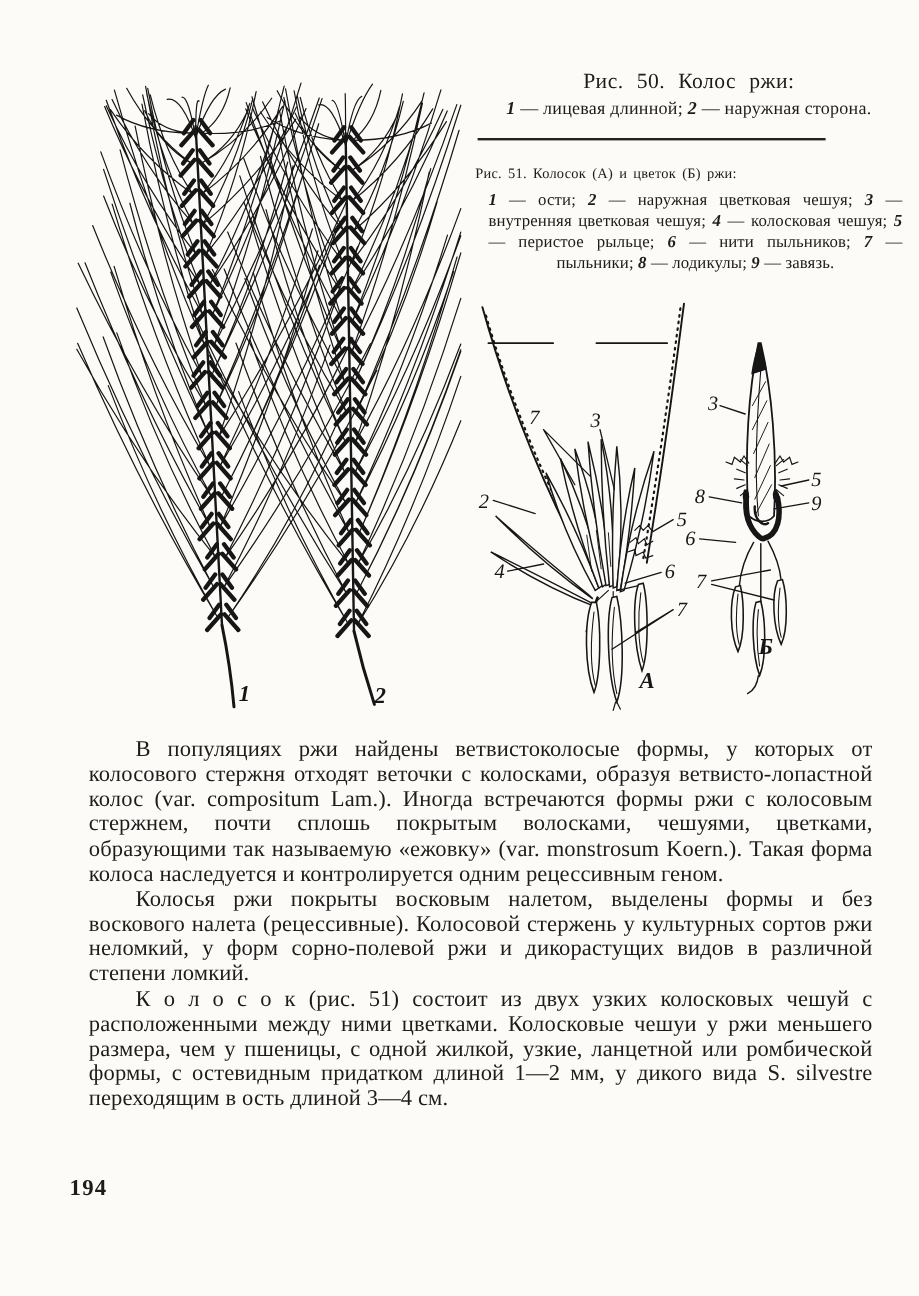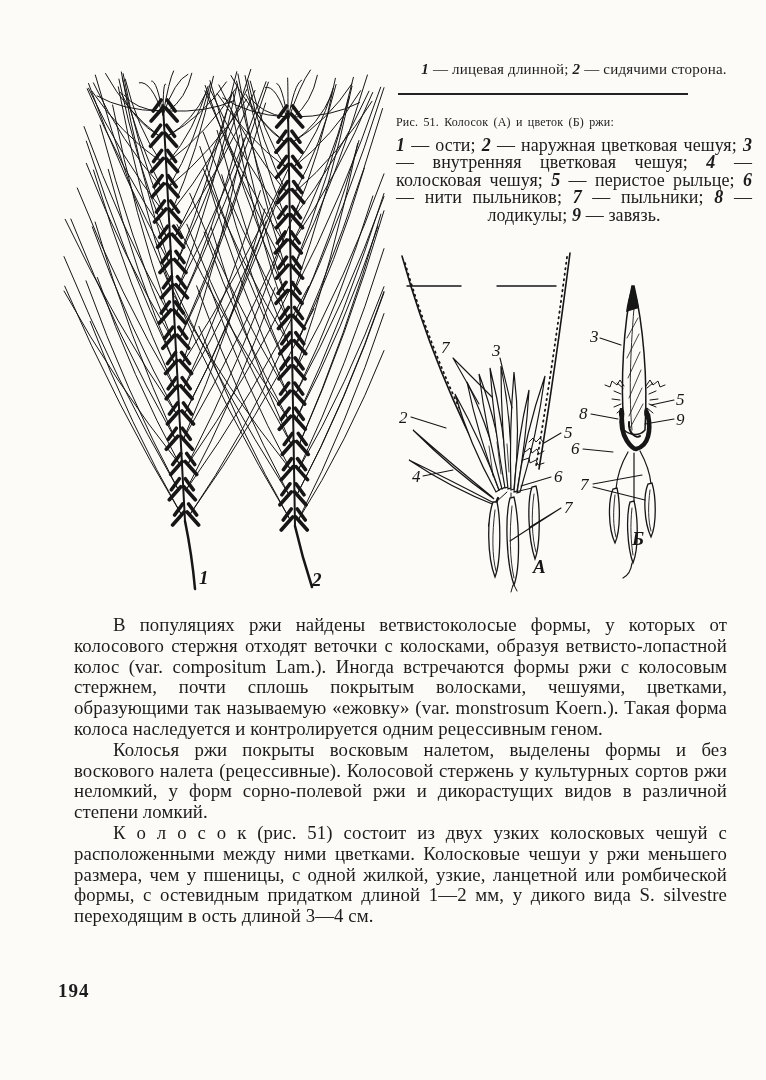--- a/index.html
+++ b/index.html
@@ -10,21 +10,21 @@
   }
   
   .fig50-art{position:absolute;left:58px;top:53px;width:332px;height:550px;}
   
   .right-col{position:absolute;left:396px;top:56px;width:356px;}
   .cap50-title{font-size:18px;line-height:22px;text-align:center;word-spacing:6px;letter-spacing:.4px;}
   .cap50-legend{font-size:15px;line-height:19px;text-align:center;margin-top:4px;letter-spacing:.2px;}
   .cap50-legend i, .cap51-legend i{font-style:italic;font-weight:700;}
   .rule{border:0;border-top:2.4px solid #222;width:290px;margin:14px 0 16px 2px;}
   .cap51-title{font-size:12px;line-height:22px;word-spacing:2px;letter-spacing:.2px;}
-  .cap51-legend{font-size:18px;line-height:17.4px;margin-top:4px;text-align:justify;text-align-last:center;letter-spacing:.1px;}
+  .cap51-legend{font-size:14px;line-height:17.4px;margin-top:4px;text-align:justify;text-align-last:center;letter-spacing:.1px;margin-left:11px;}
   
   .fig51-art{position:absolute;left:393px;top:246px;width:373px;height:358px;}
   .svgnum{font:italic 17px "Liberation Serif",serif;fill:#161616;}
   .svgletter{font:italic 700 19px "Liberation Serif",serif;fill:#161616;}
   
   .body-text{
     position:absolute;left:74px;top:615px;width:653px;
     font-size:18.8px;line-height:20.8px;text-align:justify;letter-spacing:.1px;
   }
   .body-text p{margin:0;text-indent:39px;}
@@ -47,25 +47,26 @@
         <path d="M237,473 Q244,503.5 254,534" stroke="#161616" stroke-width="2.5" fill="none" stroke-linecap="round"></path>
         <path d="M227.706476889638,64 Q203.53564041014397,60.89042201513985 191.36480393064994,43.780844030279695 M227.706476889638,64 Q190.2004317016872,61.460276819516366 164.6943865137364,44.92055363903273 M235.706476889638,64 Q253.53564041014397,50.10957798486015 259.36480393064994,22.219155969720305 M235.706476889638,64 Q274.5974427360634,63.81464193892316 301.4884085824888,49.62928387784632 M226.94939501705812,89.1875 Q201.45492342697253,72.22810170314551 187.96045183688693,41.268703406291024 M226.94939501705812,89.1875 Q193.95576497695583,62.87667106817389 172.96213493685354,22.565842136347783 M234.94939501705812,89.1875 Q260.4127432590449,72.17519201137748 273.8760915010316,41.16288402275495 M234.94939501705812,89.1875 Q270.38873208935365,67.0343730229024 293.8280691616492,30.8812460458048 M227.6011110721447,114.375 Q203.91893811237242,78.23469403161289 192.23676515260013,28.09438806322578 M227.6011110721447,114.375 Q187.32226281070325,84.34904204445047 159.0434145492618,40.32308408890094 M235.6011110721447,114.375 Q261.370062348833,81.78221717037013 275.13901362552133,35.18943434074026 M235.6011110721447,114.375 Q275.10771300979104,83.03622329399877 302.6143149474374,37.69744658799755 M228.60542815320514,139.5625 Q203.1645364967335,90.3120158160018 189.72364484026184,27.061531632003607 M228.60542815320514,139.5625 Q188.73354460526753,92.74470203149394 160.8616610573299,31.926904062987887 M236.60542815320514,139.5625 Q263.3404207615313,92.51198743415443 278.0754133698574,31.46147486830887 M236.60542815320514,139.5625 Q281.3009861739338,100.94494863523869 313.9965441946624,48.32739727047738 M227.46176575998834,164.75 Q201.2616309189616,100.69022922974546 187.06149607793486,22.63045845949091 M227.46176575998834,164.75 Q183.9772202828608,107.97372731111682 152.49267480573326,37.197454622233636 M235.46176575998834,164.75 Q262.4357731320779,102.00581253255223 277.40978050416743,25.261625065104454 M235.46176575998834,164.75 Q279.22805246034113,108.45268739059975 310.9943391606939,38.1553747811995 M226.26587836351246,189.9375 Q196.40079756541672,116.00813735676275 178.535716767321,28.07877471352549 M226.26587836351246,189.9375 Q180.54919791615976,120.85585676049959 146.83251746880705,37.77421352099918 M234.26587836351246,189.9375 Q268.8128654694592,123.96737808010948 291.35985257540597,43.99725616021897 M234.26587836351246,189.9375 Q280.4777080393833,121.69761044898041 314.6895377152541,39.457720897960826 M227.59522345131973,215.125 Q197.76241005647444,125.04078277123699 179.92959666162915,20.95656554247398 M227.59522345131973,215.125 Q181.36887574125558,130.80979110710905 147.14252803119143,32.4945822142181 M235.59522345131973,215.125 Q271.49864620019343,126.73859886562241 295.40206894906714,24.352197731244814 M235.59522345131973,215.125 Q278.51826586000516,125.53977698196377 309.4413082686906,21.954553963927538 M227.06430048219045,240.3125 Q194.99281087460986,146.84914694615873 174.92132126702927,39.38579389231745 M227.06430048219045,240.3125 Q183.51380126701952,140.98328130638765 151.9633020518486,27.654062612775306 M235.06430048219045,240.3125 Q270.5393593849949,143.72010013476756 294.01441828779934,33.127700269535126 M235.06430048219045,240.3125 Q284.8714047572139,144.2656369944807 322.67850903223734,34.2187739889614 M229.46941083765705,265.5 Q195.59033003715012,168.49288943967258 173.7112492366432,57.48577887934516 M229.46941083765705,265.5 Q181.30424282832246,179.2803631617935 145.13907481898787,79.060726323587 M237.46941083765705,265.5 Q275.2037911119487,183.50612228458522 300.93817138624036,87.51224456917043 M237.46941083765705,265.5 Q287.7347054188285,157.09741318909073 326,34.69482637818146 M230.7759853743337,290.6875 Q188.91558698794688,191.0419006632892 159.05518860156008,77.3963013265784 M230.7759853743337,290.6875 Q182.0433517962083,210.24273546351105 145.3107182180829,115.7979709270221 M238.7759853743337,290.6875 Q278.55625575884915,209.88765436901667 306.3365261433646,115.08780873803335 M238.7759853743337,290.6875 Q287.6765066239277,180.11492179124525 324.57702787352173,55.5423435824905 M230.0215752320073,315.875 Q190.86309827999503,225.8025114076754 163.70462132798275,121.73002281535082 M230.0215752320073,315.875 Q179.91068939365505,211.6913648143709 141.7998035553028,93.5077296287418 M238.0215752320073,315.875 Q274.8455262065254,210.19238360571035 299.6694771810435,90.5097672114207 M238.0215752320073,315.875 Q288.01078761600365,225.35350766360534 326,120.83201532721068 M229.67038993662572,341.0625 Q182.8071271529043,238.71784348624715 147.94386436918285,122.3731869724943 M229.67038993662572,341.0625 Q174.69430276216008,247.67339198621812 131.71821558769443,140.28428397243624 M237.67038993662572,341.0625 Q282.2812864569278,249.00963752276766 314.8921829772298,142.95677504553532 M237.67038993662572,341.0625 Q287.83519496831286,249.24114993987587 326,143.41979987975174 M230.28088976581057,366.25 Q182.17859289485204,279.653067741272 146.07629602389352,179.05613548254405 M230.28088976581057,366.25 Q168.62555991388217,275.9069401472316 118.97023006195377,171.56388029446316 M238.28088976581057,366.25 Q285.1420670713851,276.7504054251349 320.00324437695963,173.25081085026977 M238.28088976581057,366.25 Q288.1404448829053,260.35725279648705 326,140.4645055929741 M233.2538176298258,391.4375 Q187.1502794257467,289.8287196769852 153.04674122166762,174.2199393539704 M233.2538176298258,391.4375 Q175.0256892989346,288.32369069883134 128.7975609680434,171.20988139766268 M241.2538176298258,391.4375 Q288.0795452938619,283.2833674458707 322.905272957898,161.12923489174136 M241.2538176298258,391.4375 Q289.6269088149129,281.5951378530017 326,157.75277570600338 M232.48110194251058,416.625 Q185.28380662848576,330.0928316654008 150.08651131446095,229.56066333080162 M232.48110194251058,416.625 Q168.48854461266865,336.8786656082866 116.49598728282672,243.13233121657322 M240.48110194251058,416.625 Q289.2405509712553,313.1331609095232 326,195.64132181904642 M240.48110194251058,416.625 Q289.2405509712553,332.1578232465881 326,233.69064649317625 M230.93826549116056,441.8125 Q178.77318787811964,344.32623867774237 138.60811026507872,232.83997735548473 M230.93826549116056,441.8125 Q161.30019289260235,332.24203872650105 103.66212029404414,208.6715774530021 M238.93826549116056,441.8125 Q288.4691327455803,347.7558955078821 326,239.69929101576417 M238.93826549116056,441.8125 Q288.4691327455803,347.12771992484886 326,238.44293984969772 M232.24109706052695,467 Q180.54231045043707,377.17011097979594 140.8435238403472,273.3402219595919 M232.24109706052695,467 Q167.78086962574162,359.55815058985536 115.32064219095628,238.11630117971072 M240.24109706052695,467 Q289.1205485302635,389.2935742728514 326,297.5871485457028 M240.24109706052695,467 Q289.1205485302635,370.8043754419805 326,260.60875088396097 M230,68 Q218,31 207.412953779276,34.53238444818999 M230,68 Q224,31 218.8301333593554,30.575333398388466 M230,68 Q230,31 229.63073511605035,25.076837790125865 M230,68 Q236,31 243.49862974579446,27.24657436448615 M230,68 Q242,31 252.42442099330947,17.06105248327367 " stroke="#161616" stroke-width="1" fill="none" stroke-linecap="round"></path>
         <path d="M230,58 L237,473" stroke="#161616" stroke-width="2" fill="none" stroke-linecap="round"></path>
         <path d="M230.206476889638,61 L218.706476889638,74 M228.706476889638,53 L220.706476889638,64 M233.206476889638,61 L244.706476889638,74 M234.706476889638,53 L242.706476889638,64 M229.44939501705812,86.1875 L217.94939501705812,99.1875 M227.94939501705812,78.1875 L219.94939501705812,89.1875 M232.44939501705812,86.1875 L243.94939501705812,99.1875 M233.94939501705812,78.1875 L241.94939501705812,89.1875 M230.1011110721447,111.375 L218.6011110721447,124.375 M228.6011110721447,103.375 L220.6011110721447,114.375 M233.1011110721447,111.375 L244.6011110721447,124.375 M234.6011110721447,103.375 L242.6011110721447,114.375 M231.10542815320514,136.5625 L219.60542815320514,149.5625 M229.60542815320514,128.5625 L221.60542815320514,139.5625 M234.10542815320514,136.5625 L245.60542815320514,149.5625 M235.60542815320514,128.5625 L243.60542815320514,139.5625 M229.96176575998834,161.75 L218.46176575998834,174.75 M228.46176575998834,153.75 L220.46176575998834,164.75 M232.96176575998834,161.75 L244.46176575998834,174.75 M234.46176575998834,153.75 L242.46176575998834,164.75 M228.76587836351246,186.9375 L217.26587836351246,199.9375 M227.26587836351246,178.9375 L219.26587836351246,189.9375 M231.76587836351246,186.9375 L243.26587836351246,199.9375 M233.26587836351246,178.9375 L241.26587836351246,189.9375 M230.09522345131973,212.125 L218.59522345131973,225.125 M228.59522345131973,204.125 L220.59522345131973,215.125 M233.09522345131973,212.125 L244.59522345131973,225.125 M234.59522345131973,204.125 L242.59522345131973,215.125 M229.56430048219045,237.3125 L218.06430048219045,250.3125 M228.06430048219045,229.3125 L220.06430048219045,240.3125 M232.56430048219045,237.3125 L244.06430048219045,250.3125 M234.06430048219045,229.3125 L242.06430048219045,240.3125 M231.96941083765705,262.5 L220.46941083765705,275.5 M230.46941083765705,254.5 L222.46941083765705,265.5 M234.96941083765705,262.5 L246.46941083765705,275.5 M236.46941083765705,254.5 L244.46941083765705,265.5 M233.2759853743337,287.6875 L221.7759853743337,300.6875 M231.7759853743337,279.6875 L223.7759853743337,290.6875 M236.2759853743337,287.6875 L247.7759853743337,300.6875 M237.7759853743337,279.6875 L245.7759853743337,290.6875 M232.5215752320073,312.875 L221.0215752320073,325.875 M231.0215752320073,304.875 L223.0215752320073,315.875 M235.5215752320073,312.875 L247.0215752320073,325.875 M237.0215752320073,304.875 L245.0215752320073,315.875 M232.17038993662572,338.0625 L220.67038993662572,351.0625 M230.67038993662572,330.0625 L222.67038993662572,341.0625 M235.17038993662572,338.0625 L246.67038993662572,351.0625 M236.67038993662572,330.0625 L244.67038993662572,341.0625 M232.78088976581057,363.25 L221.28088976581057,376.25 M231.28088976581057,355.25 L223.28088976581057,366.25 M235.78088976581057,363.25 L247.28088976581057,376.25 M237.28088976581057,355.25 L245.28088976581057,366.25 M235.7538176298258,388.4375 L224.2538176298258,401.4375 M234.2538176298258,380.4375 L226.2538176298258,391.4375 M238.7538176298258,388.4375 L250.2538176298258,401.4375 M240.2538176298258,380.4375 L248.2538176298258,391.4375 M234.98110194251058,413.625 L223.48110194251058,426.625 M233.48110194251058,405.625 L225.48110194251058,416.625 M237.98110194251058,413.625 L249.48110194251058,426.625 M239.48110194251058,405.625 L247.48110194251058,416.625 M233.43826549116056,438.8125 L221.93826549116056,451.8125 M231.93826549116056,430.8125 L223.93826549116056,441.8125 M236.43826549116056,438.8125 L247.93826549116056,451.8125 M237.93826549116056,430.8125 L245.93826549116056,441.8125 M234.74109706052695,464 L223.24109706052695,477 M233.24109706052695,456 L225.24109706052695,467 M237.74109706052695,464 L249.24109706052695,477 M239.24109706052695,456 L247.24109706052695,467 " stroke="#161616" stroke-width="3.6" fill="none" stroke-linecap="round"></path>
       </g>
     <text class="svgletter" x="141" y="531">1</text>
     <text class="svgletter" x="254" y="533">2</text>
   </svg>
 
   <div class="right-col">
+    <div class="cap50-title">Рис. 50. Колос ржи:</div>
     <div class="cap50-legend">
       <i>1</i>
       <span>— лицевая длинной; </span>
       <i>2</i>
-      <span>— сидячими сторона.</span>
+      <span>— наружная сторона.</span>
     </div>
     <hr class="rule">
     <div class="cap51-title">Рис. 51. Колосок (А) и цветок (Б) ржи:</div>
     <div class="cap51-legend">
       <i>1</i>
       <span>— ости; </span>
       <i>2</i>
       <span>— наружная цветковая чешуя; </span>
       <i>3</i>
       <span>— внутренняя цветковая чешуя; </span>

